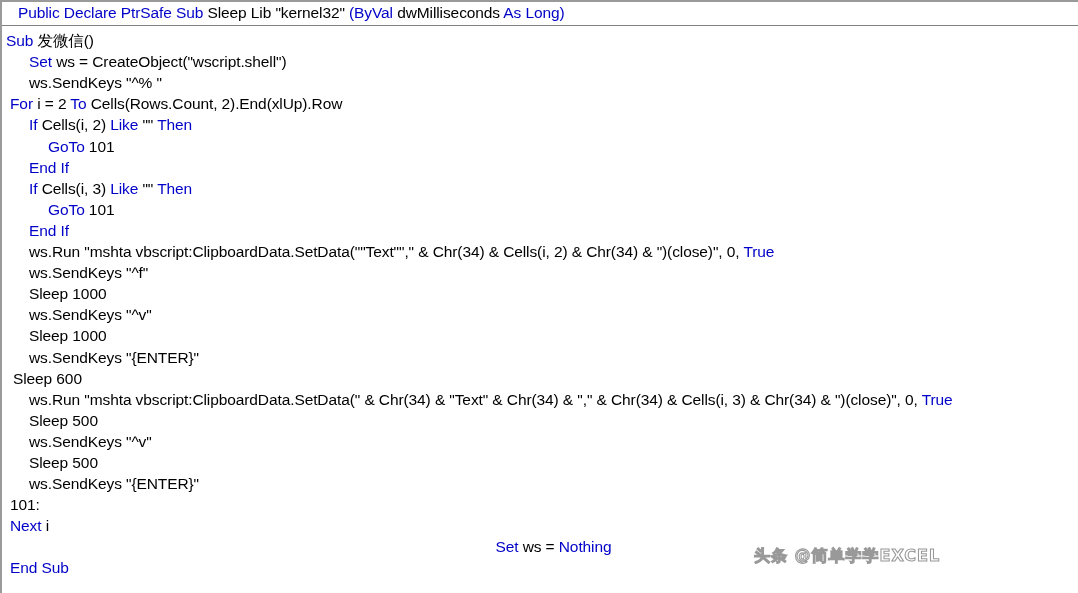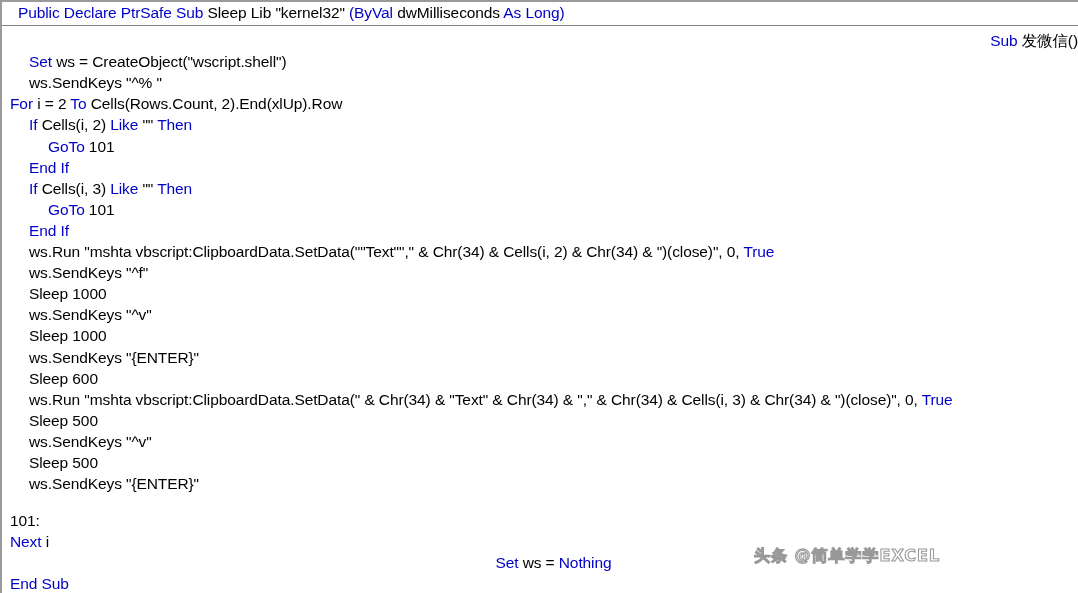--- a/index.html
+++ b/index.html
@@ -70,43 +70,43 @@
 
 <div id="vbe-code-window">
 
   <div id="declaration-block">
     <div class="code-line" style="padding-left: 8px; margin-left: 8px;"><span class="kw">Public Declare PtrSafe Sub </span><span class="pl">Sleep Lib "kernel32" </span><span class="kw">(ByVal </span><span class="pl">dwMilliseconds </span><span class="kw">As Long)</span></div>
   </div>
 
   <div class="proc-separator"></div>
 
   <div id="code-area">
-      <div class="code-line" style="padding-left: 4px; text-align: right;"><span class="kw">Sub </span><span class="pl">发微信()</span></div>
+      <div class="code-line" style="padding-left: 4px;"><span class="kw">Sub </span><span class="pl">发微信()</span></div>
       <div class="code-line" style="padding-left: 27px;"><span class="kw">Set </span><span class="pl">ws = CreateObject("wscript.shell")</span></div>
       <div class="code-line" style="padding-left: 27px;"><span class="pl">ws.SendKeys "^% "</span></div>
       <div class="code-line" style="padding-left: 8px;"><span class="kw">For </span><span class="pl">i = 2 </span><span class="kw">To </span><span class="pl">Cells(Rows.Count, 2).End(xlUp).Row</span></div>
       <div class="code-line" style="padding-left: 27px;"><span class="kw">If </span><span class="pl">Cells(i, 2) </span><span class="kw">Like </span><span class="pl">"" </span><span class="kw">Then</span></div>
       <div class="code-line" style="padding-left: 46px;"><span class="kw">GoTo </span><span class="pl">101</span></div>
       <div class="code-line" style="padding-left: 27px;"><span class="kw">End If</span></div>
       <div class="code-line" style="padding-left: 27px;"><span class="kw">If </span><span class="pl">Cells(i, 3) </span><span class="kw">Like </span><span class="pl">"" </span><span class="kw">Then</span></div>
       <div class="code-line" style="padding-left: 46px;"><span class="kw">GoTo </span><span class="pl">101</span></div>
       <div class="code-line" style="padding-left: 27px;"><span class="kw">End If</span></div>
       <div class="code-line" style="padding-left: 27px;"><span class="pl">ws.Run "mshta vbscript:ClipboardData.SetData(""Text""," &amp; Chr(34) &amp; Cells(i, 2) &amp; Chr(34) &amp; ")(close)", 0, </span><span class="kw">True</span></div>
       <div class="code-line" style="padding-left: 27px;"><span class="pl">ws.SendKeys "^f"</span></div>
       <div class="code-line" style="padding-left: 27px;"><span class="pl">Sleep 1000</span></div>
       <div class="code-line" style="padding-left: 27px;"><span class="pl">ws.SendKeys "^v"</span></div>
       <div class="code-line" style="padding-left: 27px;"><span class="pl">Sleep 1000</span></div>
       <div class="code-line" style="padding-left: 27px;"><span class="pl">ws.SendKeys "{ENTER}"</span></div>
-      <div class="code-line" style="padding-left: 27px;"><span class="pl">Sleep 600</span></div>
+      <div class="code-line" style="padding-left: 11px;"><span class="pl">Sleep 600</span></div>
       <div class="code-line" style="padding-left: 27px;"><span class="pl">ws.Run "mshta vbscript:ClipboardData.SetData(" &amp; Chr(34) &amp; "Text" &amp; Chr(34) &amp; "," &amp; Chr(34) &amp; Cells(i, 3) &amp; Chr(34) &amp; ")(close)", 0, </span><span class="kw">True</span></div>
       <div class="code-line" style="padding-left: 27px;"><span class="pl">Sleep 500</span></div>
       <div class="code-line" style="padding-left: 27px;"><span class="pl">ws.SendKeys "^v"</span></div>
       <div class="code-line" style="padding-left: 27px;"><span class="pl">Sleep 500</span></div>
       <div class="code-line" style="padding-left: 27px;"><span class="pl">ws.SendKeys "{ENTER}"</span></div>
-      <div class="code-line" style="padding-left: 8px; margin-top: 16px;"><span class="pl">101:</span></div>
+      <div class="code-line" style="padding-left: 8px;"><span class="pl">101:</span></div>
       <div class="code-line" style="padding-left: 8px;"><span class="kw">Next </span><span class="pl">i</span></div>
       <div class="code-line" style="padding-left: 27px; text-align: center;"><span class="kw">Set </span><span class="pl">ws = </span><span class="kw">Nothing</span></div>
       <div class="code-line" style="padding-left: 8px;"><span class="kw">End Sub</span></div>
     </div>
 
   <div id="watermark">头条 @简单学学EXCEL</div>
 
 </div>
 
 </body></html>

